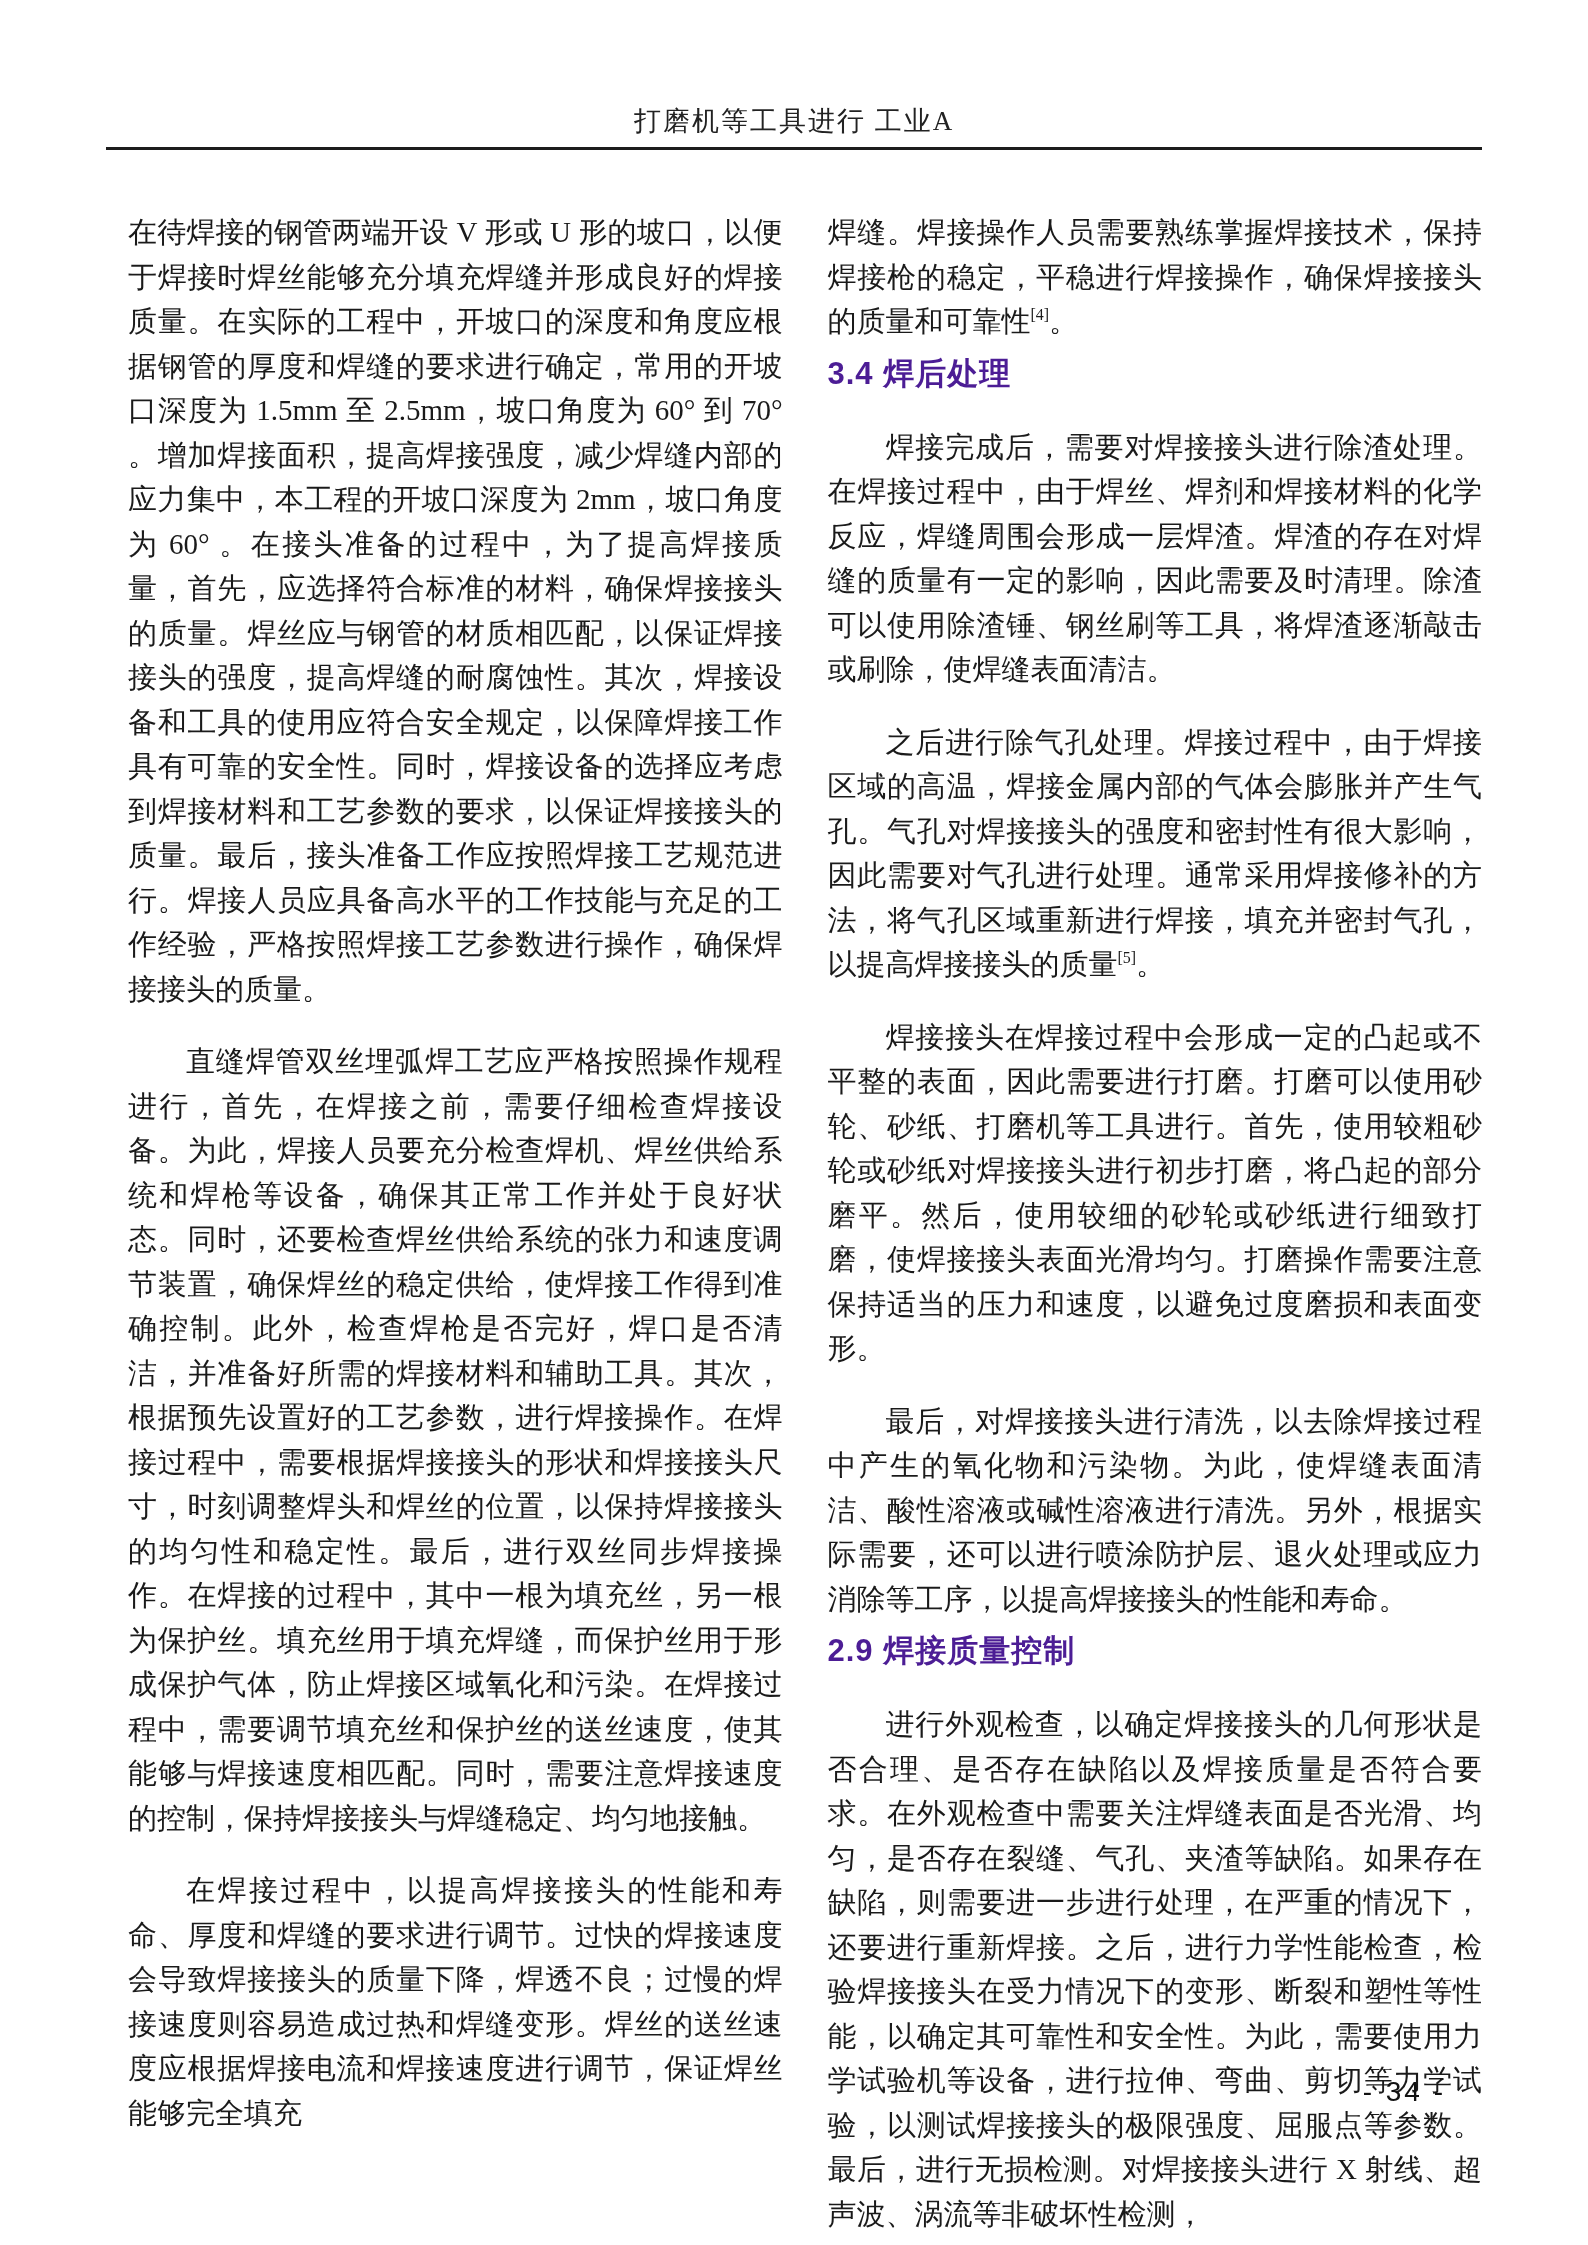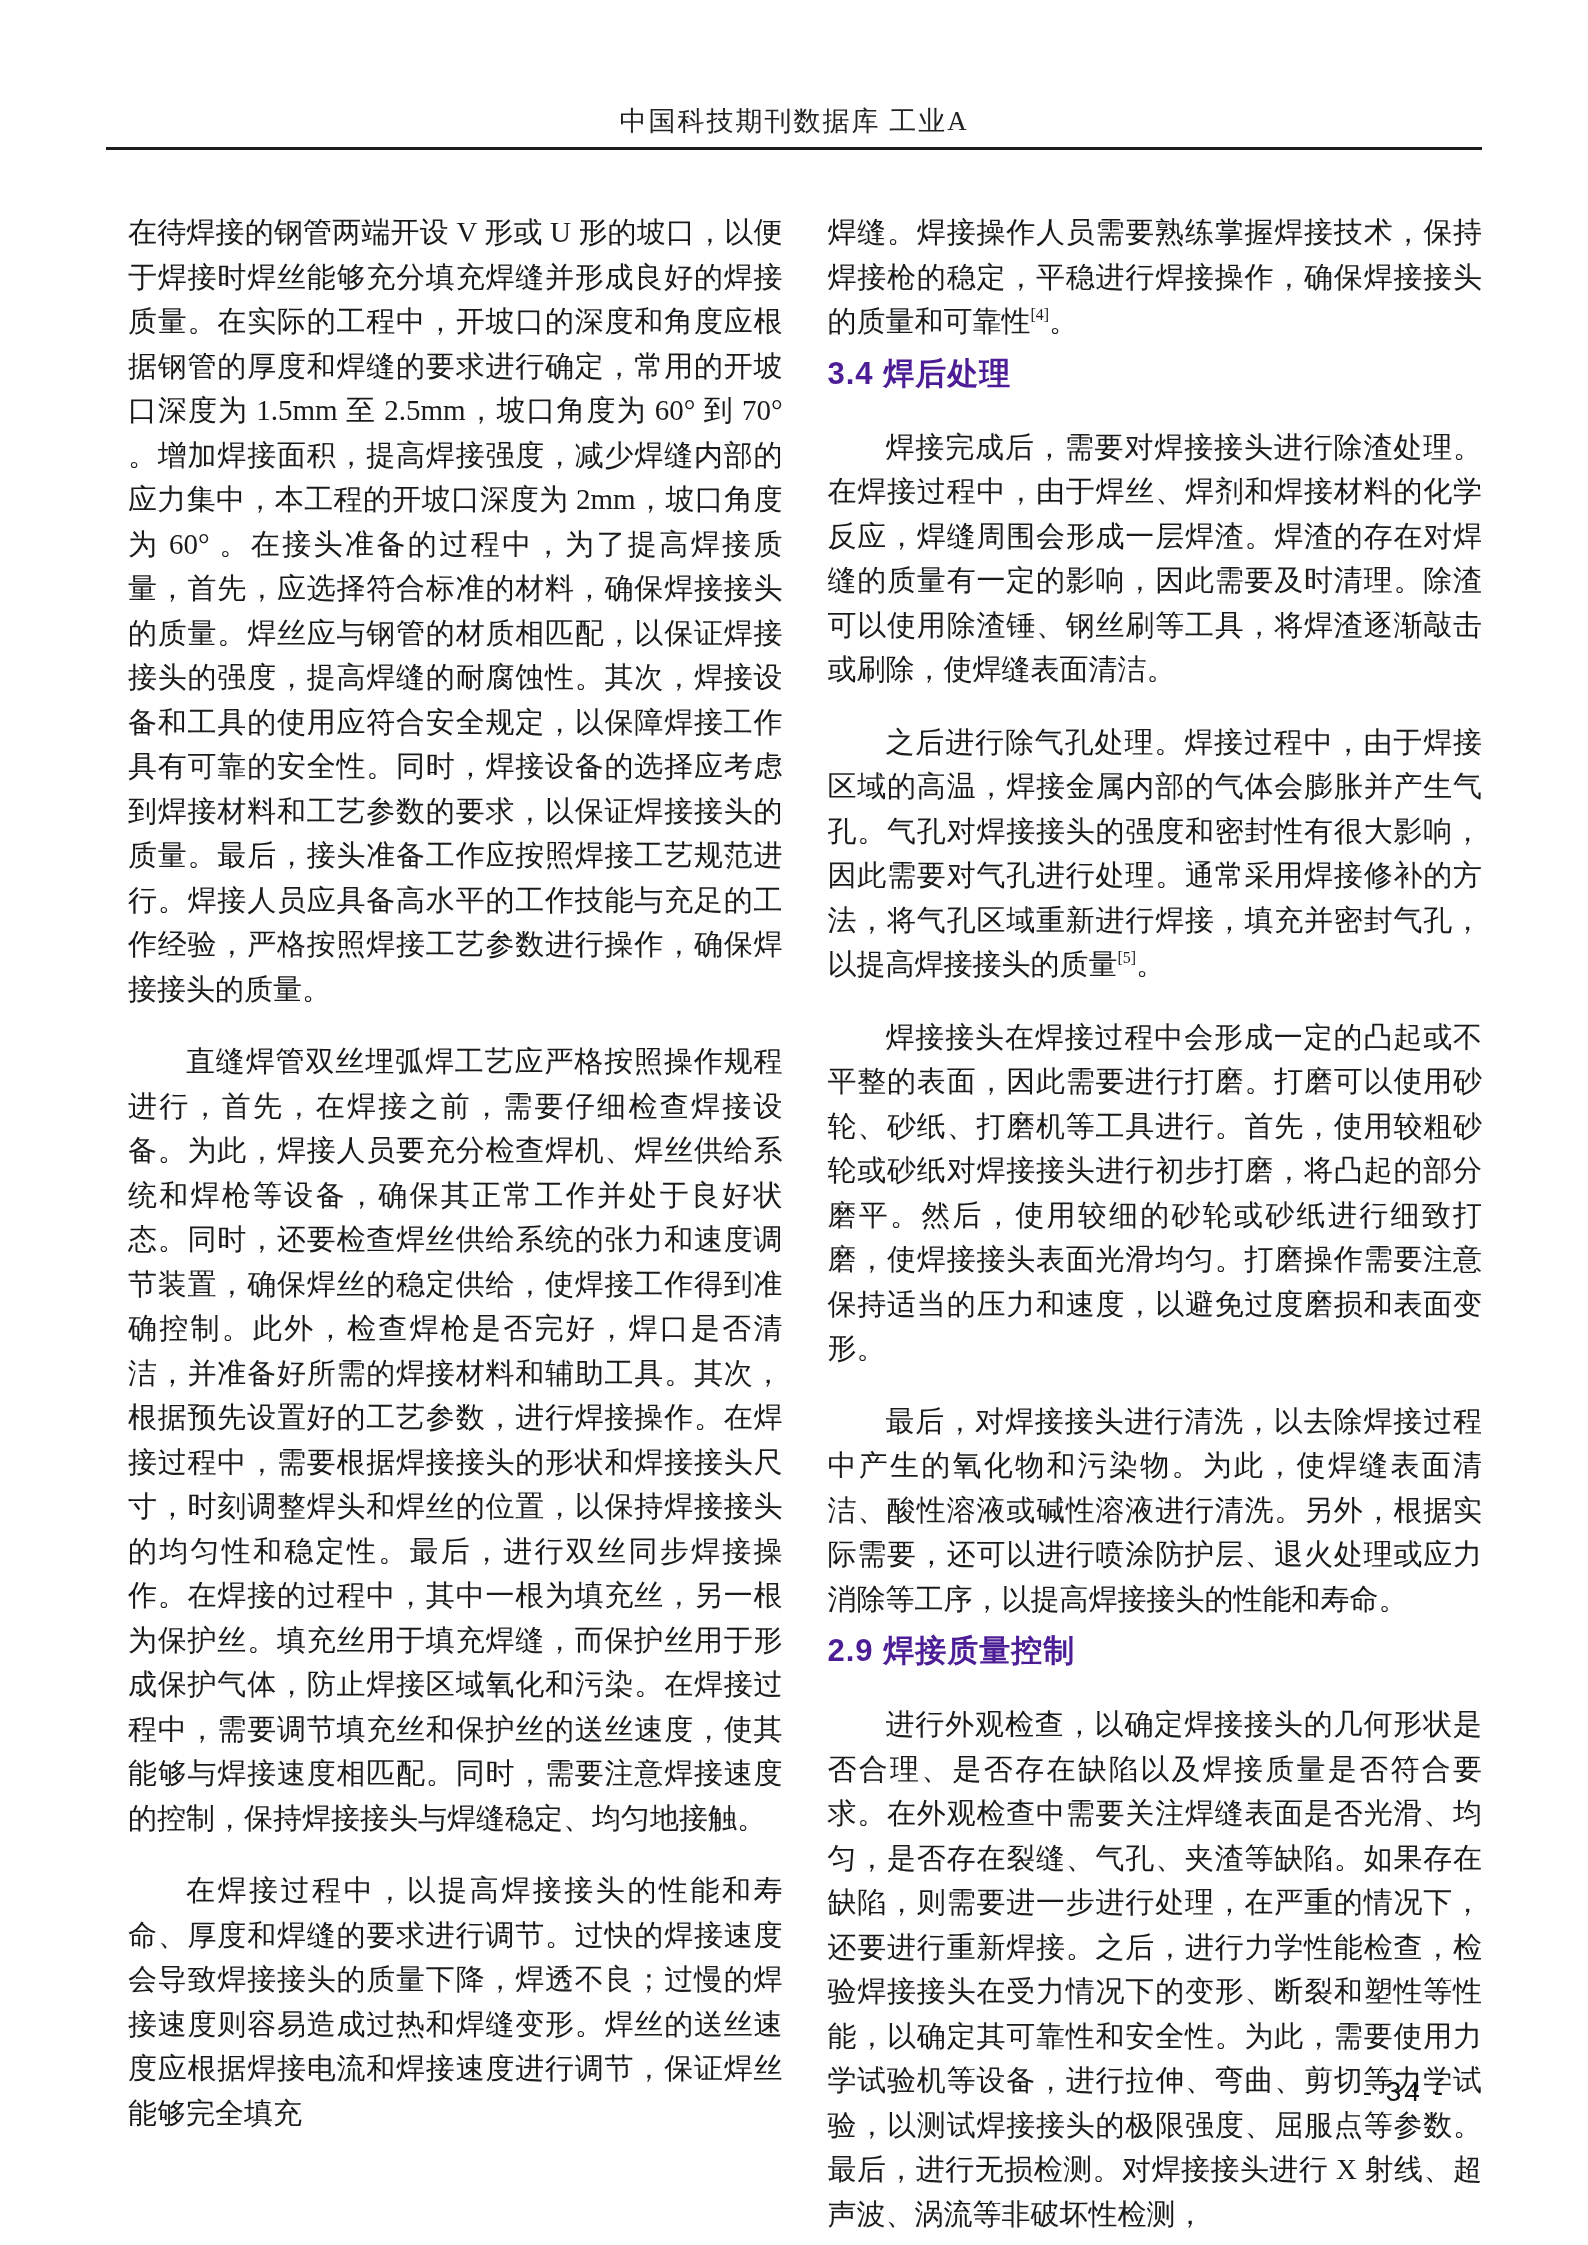--- a/index.html
+++ b/index.html
@@ -76,21 +76,21 @@
     font-family: "Liberation Sans", "DejaVu Sans", sans-serif;
     color: #111;
   }
 </style>
 </head>
 <body>
 
 <div class="page">
 
   <header>
-    <div class="journal-title">中国科技期刊数据库 工业A</div>
+    <div class="journal-title">打磨机等工具进行 工业A</div>
     <div class="header-rule"></div>
   </header>
 
   <main class="content">
 
     <section class="column">
       <p class="para">在待焊接的钢管两端开设 V 形或 U 形的坡口，以便于焊接时焊丝能够充分填充焊缝并形成良好的焊接质量。在实际的工程中，开坡口的深度和角度应根据钢管的厚度和焊缝的要求进行确定，常用的开坡口深度为 1.5mm 至 2.5mm，坡口角度为 60° 到 70° 。增加焊接面积，提高焊接强度，减少焊缝内部的应力集中，本工程的开坡口深度为 2mm，坡口角度为 60° 。在接头准备的过程中，为了提高焊接质量，首先，应选择符合标准的材料，确保焊接接头的质量。焊丝应与钢管的材质相匹配，以保证焊接接头的强度，提高焊缝的耐腐蚀性。其次，焊接设备和工具的使用应符合安全规定，以保障焊接工作具有可靠的安全性。同时，焊接设备的选择应考虑到焊接材料和工艺参数的要求，以保证焊接接头的质量。最后，接头准备工作应按照焊接工艺规范进行。焊接人员应具备高水平的工作技能与充足的工作经验，严格按照焊接工艺参数进行操作，确保焊接接头的质量。</p>
       <p class="para indent">直缝焊管双丝埋弧焊工艺应严格按照操作规程进行，首先，在焊接之前，需要仔细检查焊接设备。为此，焊接人员要充分检查焊机、焊丝供给系统和焊枪等设备，确保其正常工作并处于良好状态。同时，还要检查焊丝供给系统的张力和速度调节装置，确保焊丝的稳定供给，使焊接工作得到准确控制。此外，检查焊枪是否完好，焊口是否清洁，并准备好所需的焊接材料和辅助工具。其次，根据预先设置好的工艺参数，进行焊接操作。在焊接过程中，需要根据焊接接头的形状和焊接接头尺寸，时刻调整焊头和焊丝的位置，以保持焊接接头的均匀性和稳定性。最后，进行双丝同步焊接操作。在焊接的过程中，其中一根为填充丝，另一根为保护丝。填充丝用于填充焊缝，而保护丝用于形成保护气体，防止焊接区域氧化和污染。在焊接过程中，需要调节填充丝和保护丝的送丝速度，使其能够与焊接速度相匹配。同时，需要注意焊接速度的控制，保持焊接接头与焊缝稳定、均匀地接触。</p>
       <p class="para indent">在焊接过程中，以提高焊接接头的性能和寿命、厚度和焊缝的要求进行调节。过快的焊接速度会导致焊接接头的质量下降，焊透不良；过慢的焊接速度则容易造成过热和焊缝变形。焊丝的送丝速度应根据焊接电流和焊接速度进行调节，保证焊丝能够完全填充</p>
     </section>

